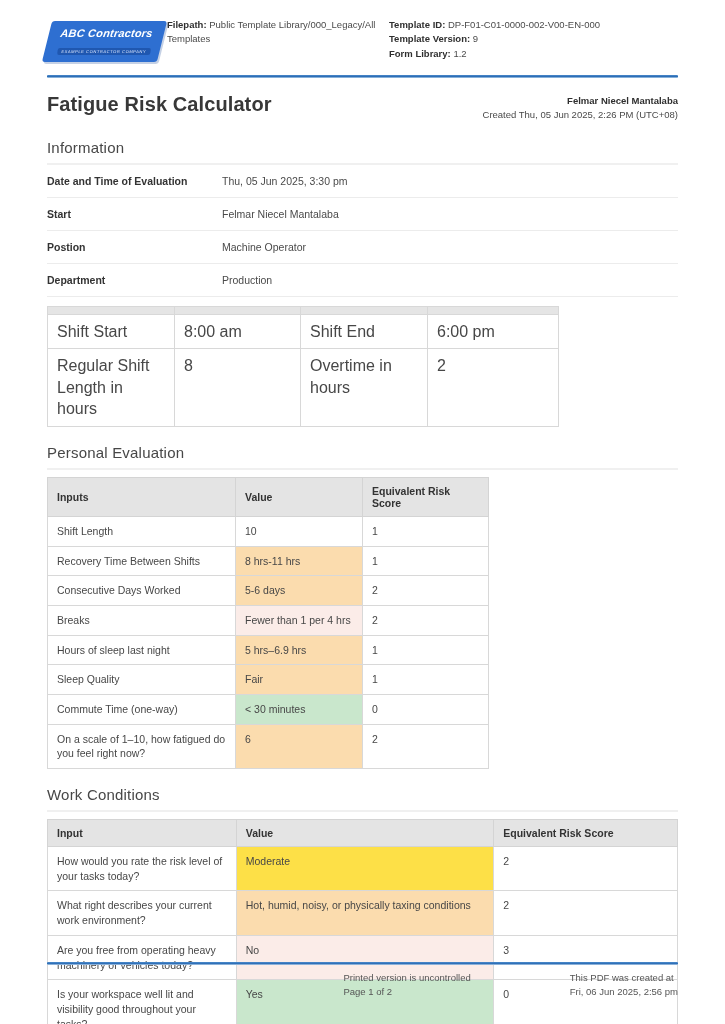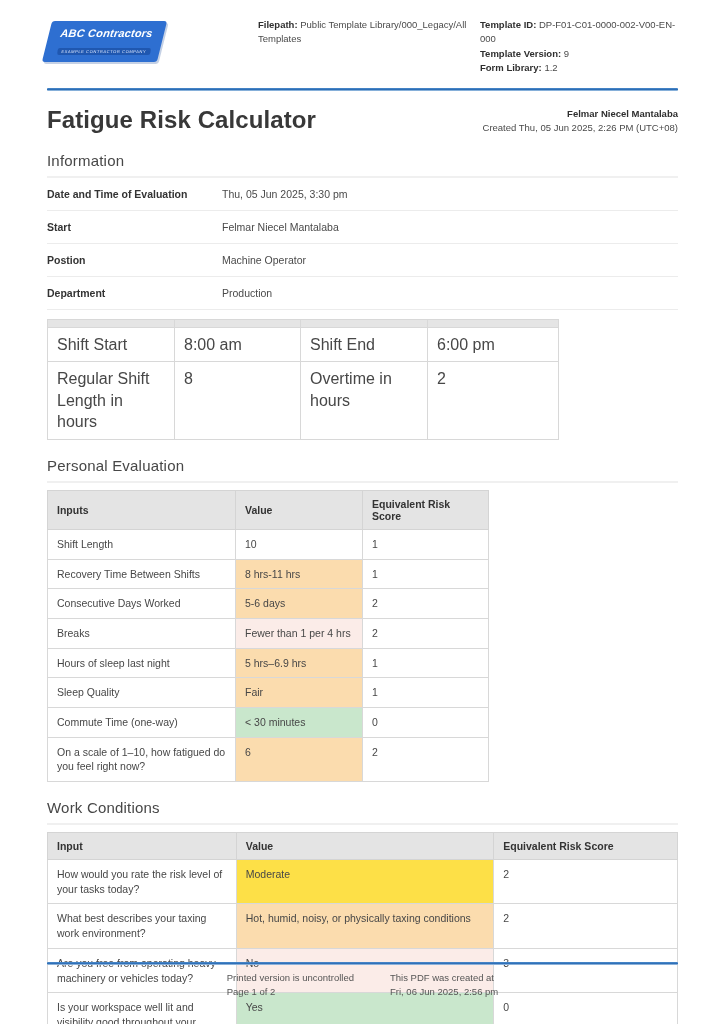--- a/index.html
+++ b/index.html
@@ -8,29 +8,29 @@
   .page { width:725px; height:1024px; margin:0 auto; background:#fff; position:relative; padding:18px 47px 0 47px; overflow:hidden; }
 
   
   .doc-header { display:flex; align-items:flex-start; }
   .logo-wrap { width:120px; margin-top:3px; }
   .logo-box { display:inline-block; background:#2e6fd1; transform:skewX(-14deg); border-radius:3px; padding:6px 10px 5px 12px; box-shadow:2px 2px 0 rgba(25,70,150,0.25); }
   .logo-inner { transform:skewX(6deg); text-align:center; }
   .logo-title { display:block; color:#fff; font-weight:bold; font-style:italic; font-size:11px; white-space:nowrap; letter-spacing:0.2px; }
   .logo-tag { display:inline-block; margin-top:2px; color:#dfe9ff; background:#1f57b0; font-size:4px; letter-spacing:0.6px; padding:1px 4px; border-radius:2px; white-space:nowrap; }
   .meta-block { font-size:9.5px; line-height:1.5; color:#4a4a4a; }
-  .filepath-block { margin-left:91px; width:212px; }
+  .filepath-block { width:212px; }
   .template-block { margin-left:10px; flex:1; }
   .meta-block b { color:#2f2f2f; }
 
   .blue-rule { height:3px; margin-top:13px; background:linear-gradient(#4d8ccc,#2a6bb4 55%,#bcd8ef); border-radius:1px; }
 
   
   .title-row { display:flex; justify-content:space-between; align-items:flex-start; margin-top:15px; }
-  .doc-title { font-size:24px; font-weight:bold; color:#383838; letter-spacing:0.1px; }
+  .doc-title { font-size:20px; font-weight:bold; color:#383838; letter-spacing:0.1px; }
   .author-block { text-align:right; font-size:9.5px; line-height:1.45; color:#4a4a4a; padding-top:1px; }
   .author-name { font-weight:bold; color:#2f2f2f; }
 
   
   .section-heading { font-size:15px; font-weight:400; color:#474747; letter-spacing:0.2px; }
   .hd-info { margin-top:17px; }
   .hd-pe { margin-top:17px; }
   .hd-wc { margin-top:17px; }
   .section-divider { border:0; border-top:2px solid #f0f0f0; margin-top:7px; }
 
@@ -52,21 +52,21 @@
   .pe-table { margin-top:7px; }
   .wc-table { margin-top:7px; }
   td[data-color="orange"] { background:#fbdcae; }
   td[data-color="yellow"] { background:#fde047; }
   td[data-color="pink"]   { background:#fbece8; }
   td[data-color="green"]  { background:#c9e7cc; }
 
   
   .footer { position:absolute; left:47px; right:47px; top:962px; }
   .footer-rule { height:2.5px; background:linear-gradient(#4d8ccc,#2a6bb4 60%,#cfe2f2); border-radius:1px; }
-  .footer-cols { display:flex; justify-content:center; gap:36px; margin-top:6px; }
+  .footer-cols { display:flex; justify-content:flex-end; gap:99px; margin-top:6px; }
   .footer-col { font-size:9.5px; line-height:1.5; color:#555; }
 </style>
 </head>
 <body>
 
 <div class="page">
 
   <div class="doc-header">
     <div class="logo-wrap">
       <div class="logo-box">
@@ -223,21 +223,21 @@
         <th>Equivalent Risk Score</th>
       </tr>
     </thead>
     <tbody>
       <tr>
         <td>How would you rate the risk level of your tasks today?</td>
         <td data-color="yellow">Moderate</td>
         <td>2</td>
       </tr>
       <tr>
-        <td>What best describes your taxing work environment?</td>
+        <td>What right describes your current work environment?</td>
         <td data-color="orange">Hot, humid, noisy, or physically taxing conditions</td>
         <td>2</td>
       </tr>
       <tr>
         <td>Are you free from operating heavy machinery or vehicles today?</td>
         <td data-color="pink">No</td>
         <td>3</td>
       </tr>
       <tr>
         <td>Is your workspace well lit and visibility good throughout your tasks?</td>

